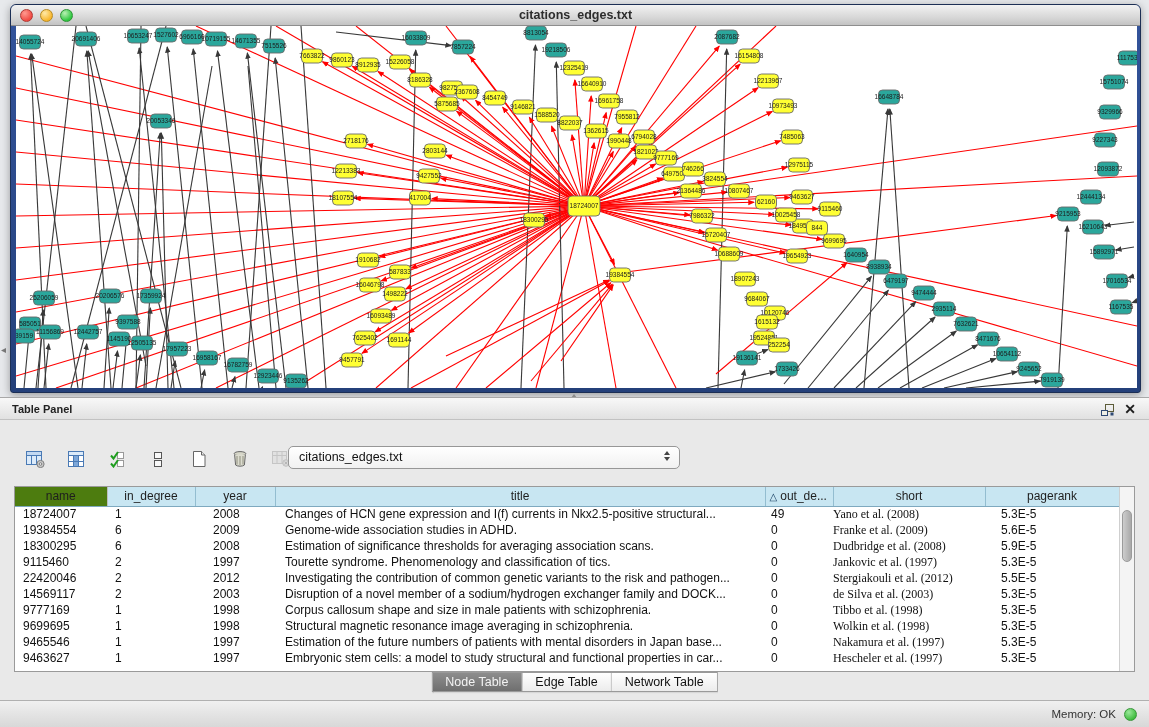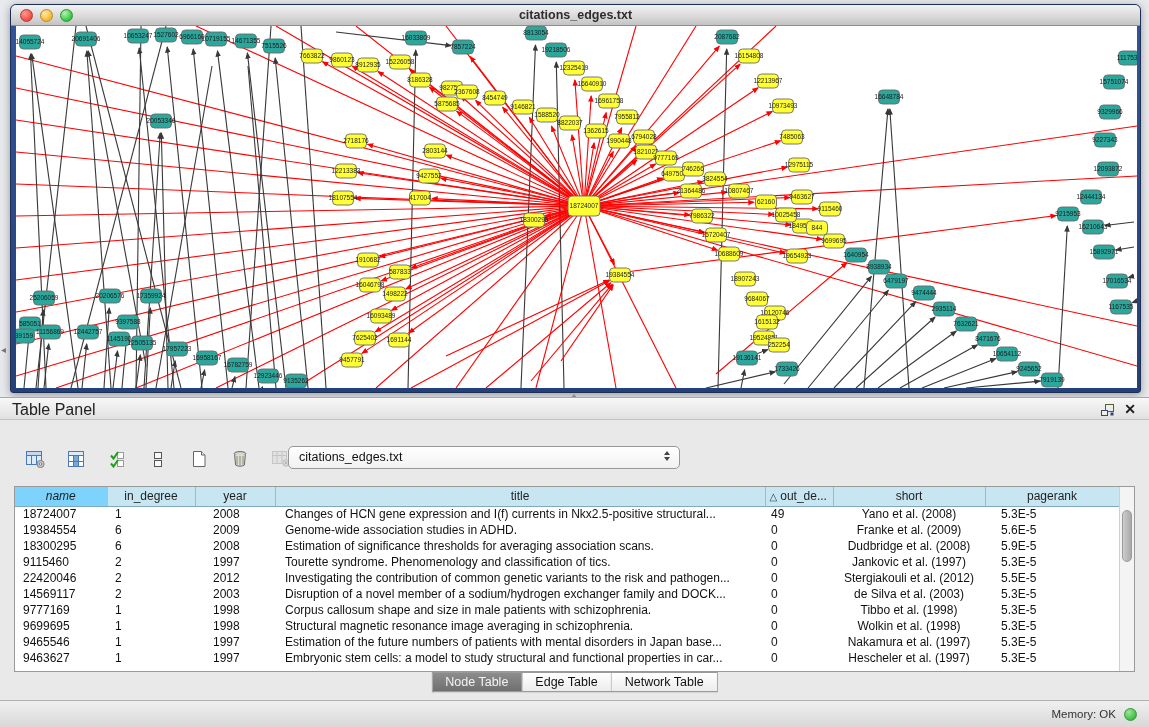--- a/index.html
+++ b/index.html
@@ -22,21 +22,21 @@
   .net-canvas svg { display:block; }
 
   .left-collapse { position:absolute; left:1px; top:344px; font-size:10px; color:#777; }
   .splitter-notch { position:absolute; left:569px; top:394px; width:10px; height:4px; }
   .splitter-notch:before { content:""; position:absolute; left:2px; top:0; border-left:3px solid transparent;
     border-right:3px solid transparent; border-bottom:4px solid #8a8a8a; }
 
   
   .panel-header { position:absolute; left:0; top:397px; width:100%; height:23px;
     background:linear-gradient(#f8f8f8,#e1e1e1); border-top:1px solid #a8a8a8; border-bottom:1px solid #c2c2c2; }
-  .panel-title { position:absolute; left:12px; top:0; line-height:23px; font-size:16px; color:#222; }
+  .panel-title { position:absolute; left:12px; top:0; line-height:23px; font-size:11px; color:#222;font-weight:bold; }
   .panel-float { position:absolute; right:34px; top:5px; cursor:pointer; }
   .panel-close { position:absolute; right:13px; top:2px; font-size:14px; font-weight:bold; color:#1c1c1c; cursor:pointer; line-height:19px;}
   .panel-body { position:absolute; left:0; top:420px; width:100%; height:280px; background:#e9e9e9; }
 
   .toolbar { position:absolute; left:22px; top:25px; display:flex; gap:15px; align-items:center; height:28px; }
   .tb-btn { width:26px; height:26px; border:none; background:transparent; display:flex; align-items:center; justify-content:center; cursor:pointer; }
   .tb-btn.disabled { opacity:.45; }
   .fx-glyph { font-family:"Liberation Serif", serif; font-style:italic; font-size:14px; color:#222; font-weight:bold; }
   .fx-glyph small { font-size:10px; }
 
@@ -45,28 +45,28 @@
   .combo-arrows { position:absolute; right:9px; top:4px; display:flex; flex-direction:column; gap:2px; }
   .combo-arrows i { display:block; width:0; height:0; border-left:3.5px solid transparent; border-right:3.5px solid transparent; }
   .combo-arrows .up { border-bottom:4px solid #444; }
   .combo-arrows .dn { border-top:4px solid #444; }
 
   .table-box { position:absolute; left:14px; top:66px; width:1121px; height:186px; background:#fff; border:1px solid #9a9a9a; }
   table.data { border-collapse:collapse; table-layout:fixed; width:1104px; }
   col.c0{width:92px} col.c1{width:88px} col.c2{width:80px} col.c3{width:490px} col.c4{width:68px} col.c5{width:152px} col.c6{width:134px}
   th { height:19px; background:#c8e6f2; border-right:1px solid #93bdd0; border-bottom:1px solid #7ea9bf;
        font-size:12px; font-weight:normal; color:#1e1e1e; text-align:center; overflow:hidden; white-space:nowrap; cursor:pointer; }
-  th.namecol { background:#7dd3fc; border-right:1px solid #bdbdbd;font-style:italic; }
+  th.namecol { background:#4d7c0f; border-right:1px solid #bdbdbd; }
   th.sortable-out { text-align:left; padding-left:4px; }
   th .sort-tri { color:#123a5e; font-size:10px; margin-right:3px; }
   td { height:16px; font-size:12px; color:#111; white-space:nowrap; overflow:hidden; padding-left:8px; }
   td.year { padding-left:18px; }
   td.title { padding-left:10px; }
   td.out { padding-left:6px;margin-left:44px; }
-  td.short { text-align:center; padding-left:0; }
+  td.short { text-align:left; padding-left:0;font-family:Liberation Serif, serif; }
   td.pr { padding-left:16px; }
   .vscroll { position:absolute; right:0; top:0; bottom:0; width:15px; background:#f4f4f4; border-left:1px solid #cfcfcf; }
   .vthumb { position:absolute; left:2px; right:2px; top:23px; height:52px; border-radius:6px;
     background:linear-gradient(90deg,#cdcdcd,#a9a9a9); border:1px solid #9b9b9b; cursor:pointer; }
 
   .tabs { position:absolute; left:50%; transform:translateX(-50%); top:252px; display:flex; height:20px;
     border:1px solid #9a9a9a; border-radius:0; overflow:hidden; background:#fff; box-shadow:0 1px 1px rgba(0,0,0,.15); }
   .tab { padding:0 13px; font-size:12.5px; line-height:19px; color:#111; background:linear-gradient(#ffffff,#ececec);
     border-left:1px solid #c0c0c0; cursor:pointer; white-space:nowrap; }
   .tab:first-child { border-left:none; }

